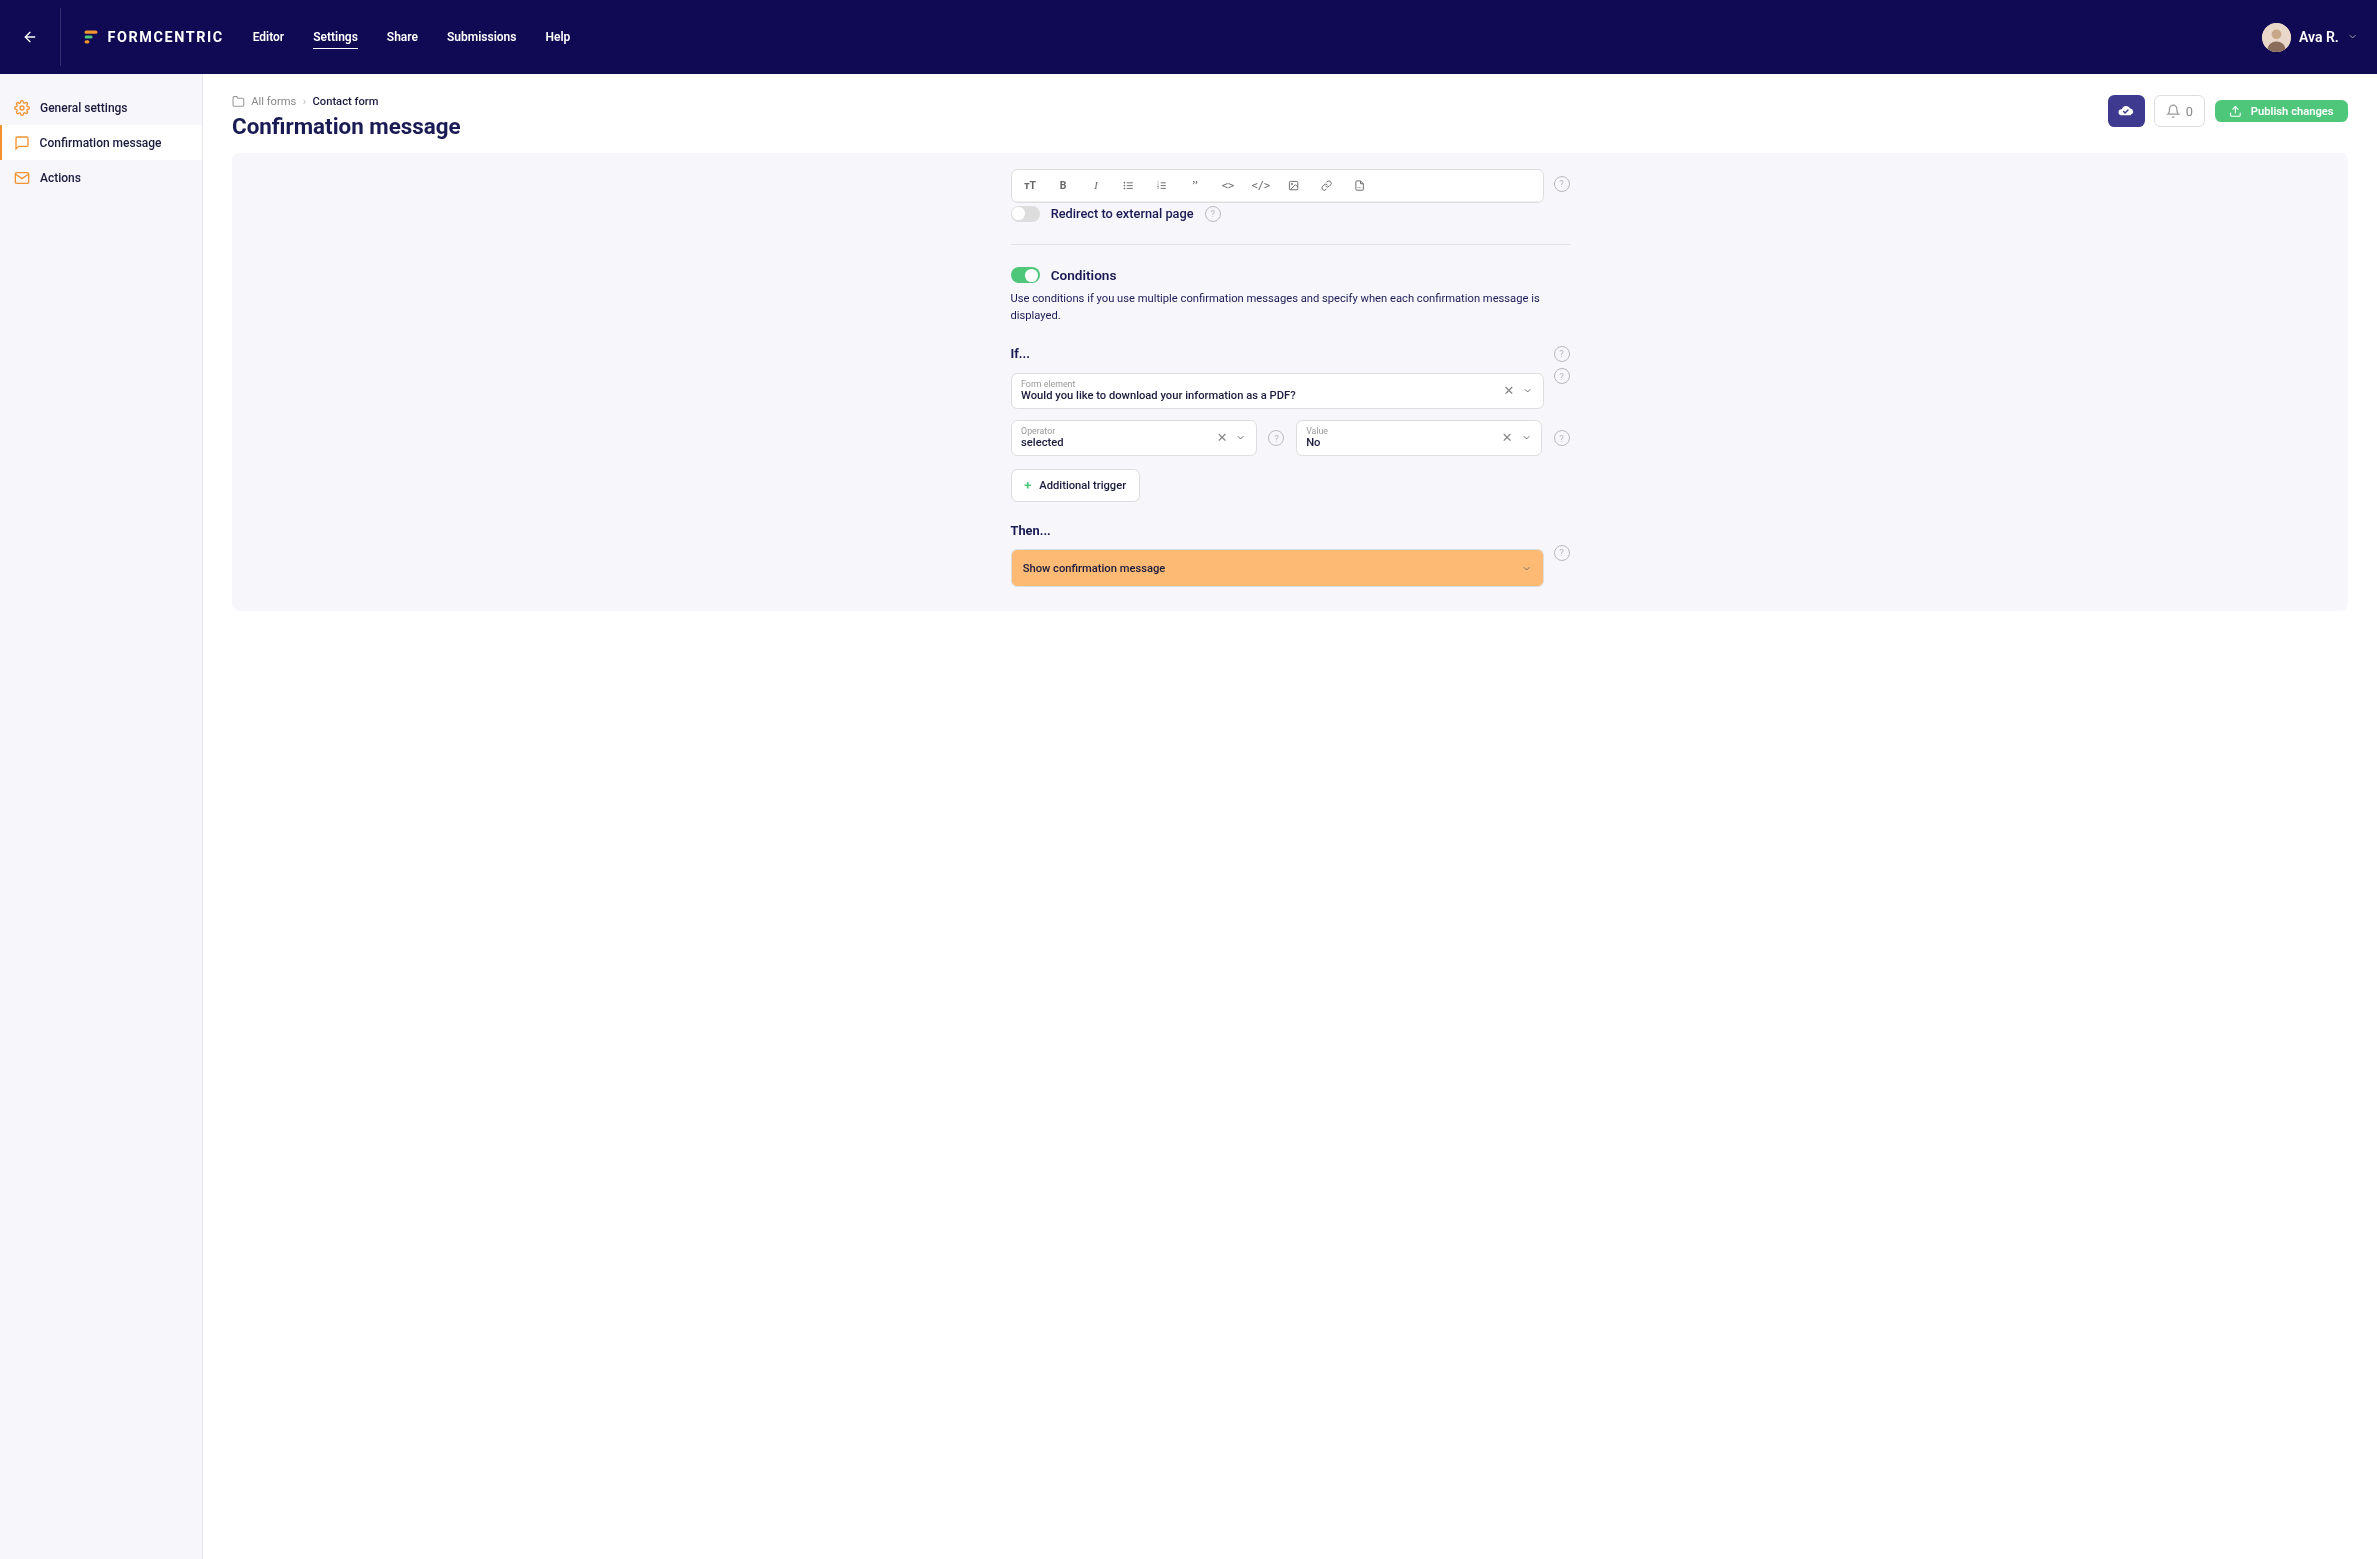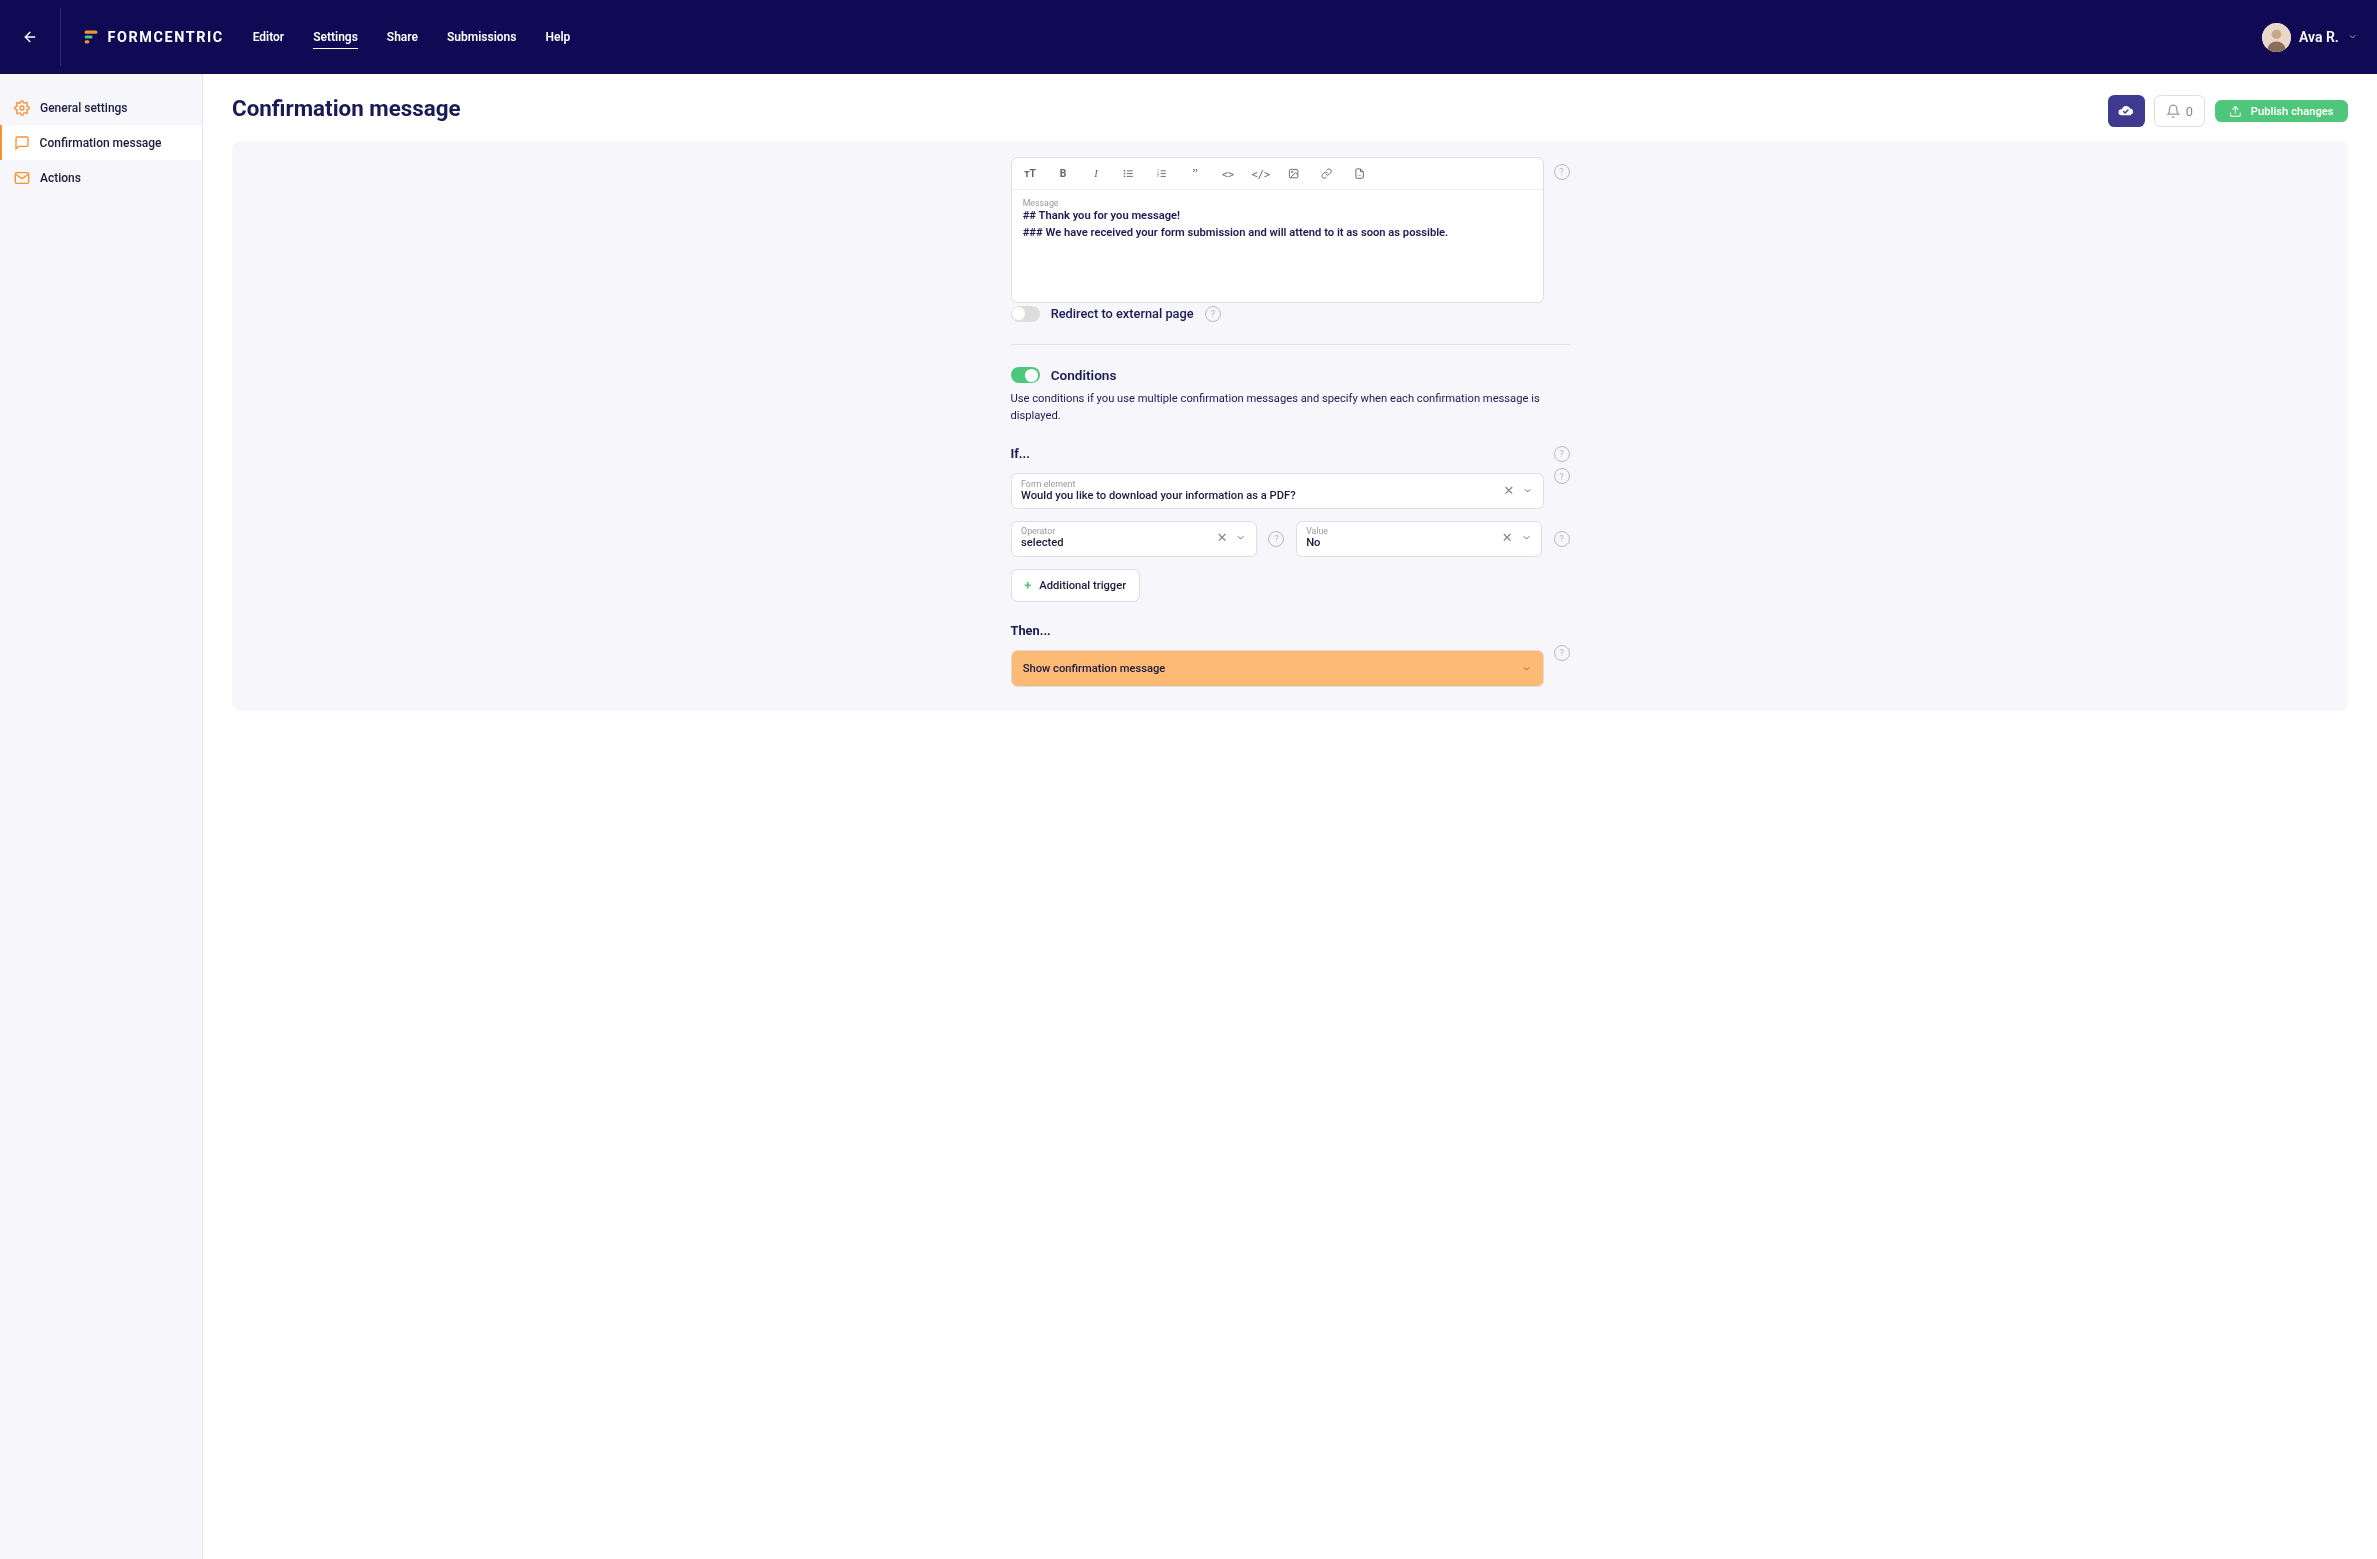--- a/index.html
+++ b/index.html
@@ -158,20 +158,28 @@
             <polyline points="2,6 12,13 22,6"></polyline>
           </svg>
         <span>Actions</span>
       </div>
       <div class="collapse-handle">||</div>
     </div>
 
     <div class="main">
       <div class="hdr">
         <div class="hdr-left">
+          <div class="crumbs">
+            <svg width="12.8" height="12.8" viewBox="0 0 24 24" fill="none" stroke="#999" stroke-width="2">
+                <path d="M22 19a2 2 0 0 1-2 2H4a2 2 0 0 1-2-2V5a2 2 0 0 1 2-2h5l2 3h9a2 2 0 0 1 2 2z"></path>
+              </svg>
+            <span class="crumb-item">All forms</span>
+            <span class="crumb-sep">›</span>
+            <span class="crumb-current">Contact form</span>
+          </div>
           <div class="page-title">Confirmation message</div>
         </div>
         <div class="hdr-actions">
           <div class="btn-save">
             <svg width="17.6" height="17.6" viewBox="0 0 24 24" fill="#fff">
                 <path d="M19 18H6a4 4 0 1 1 .7-7.95A6 6 0 0 1 18 9a4 4 0 0 1 1 7.87z"></path>
                 <polyline points="9 13 11 15 15 11" fill="none" stroke="#3d3a8f" stroke-width="2" stroke-linecap="round" stroke-linejoin="round"></polyline>
               </svg>
           </div>
           <div class="btn-notif">
@@ -239,25 +247,20 @@
                     </svg>
                   </div>
                 <div class="tb-btn">
                     <svg width="11.2" height="11.2" viewBox="0 0 24 24" fill="none" stroke="#666" stroke-width="2" style="font-size:13px">
                       <path d="M14 2H6a2 2 0 0 0-2 2v16a2 2 0 0 0 2 2h12a2 2 0 0 0 2-2V8z"></path>
                       <polyline points="14 2 14 8 20 8"></polyline>
                       <text x="7" y="18" font-size="5" fill="#666" stroke="none">PDF</text>
                     </svg>
                   </div>
               </div>
-              <div class="editor-body">
-                <div class="editor-label">Message</div>
-                <div class="editor-line1">## Thank you for you message!</div>
-                <div class="editor-line2">### We have received your form submission and will attend to it as soon as possible.</div>
-              </div>
             </div>
             <div class="help">?</div>
           </div>
 
           
           <div class="toggle-row">
             <div class="toggle">
                 <div class="knob"></div>
               </div>
             <span class="toggle-label">Redirect to external page</span>

